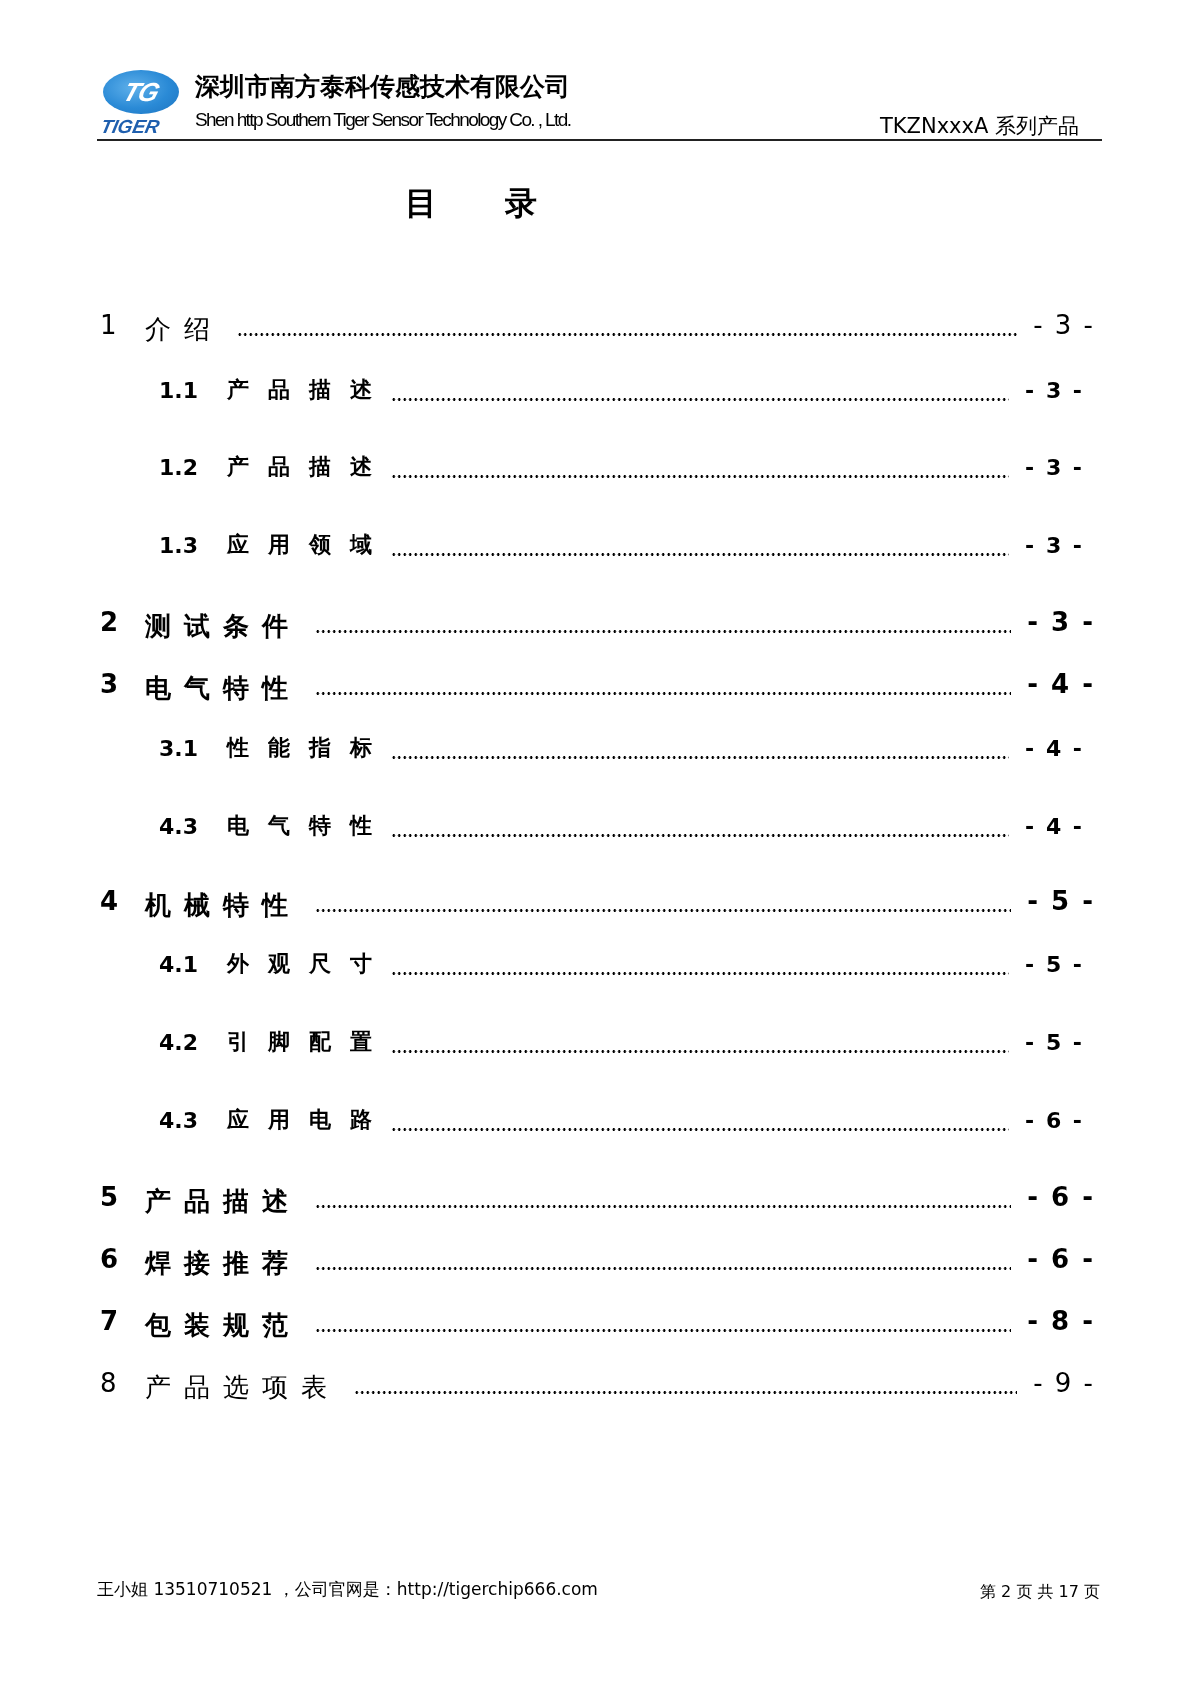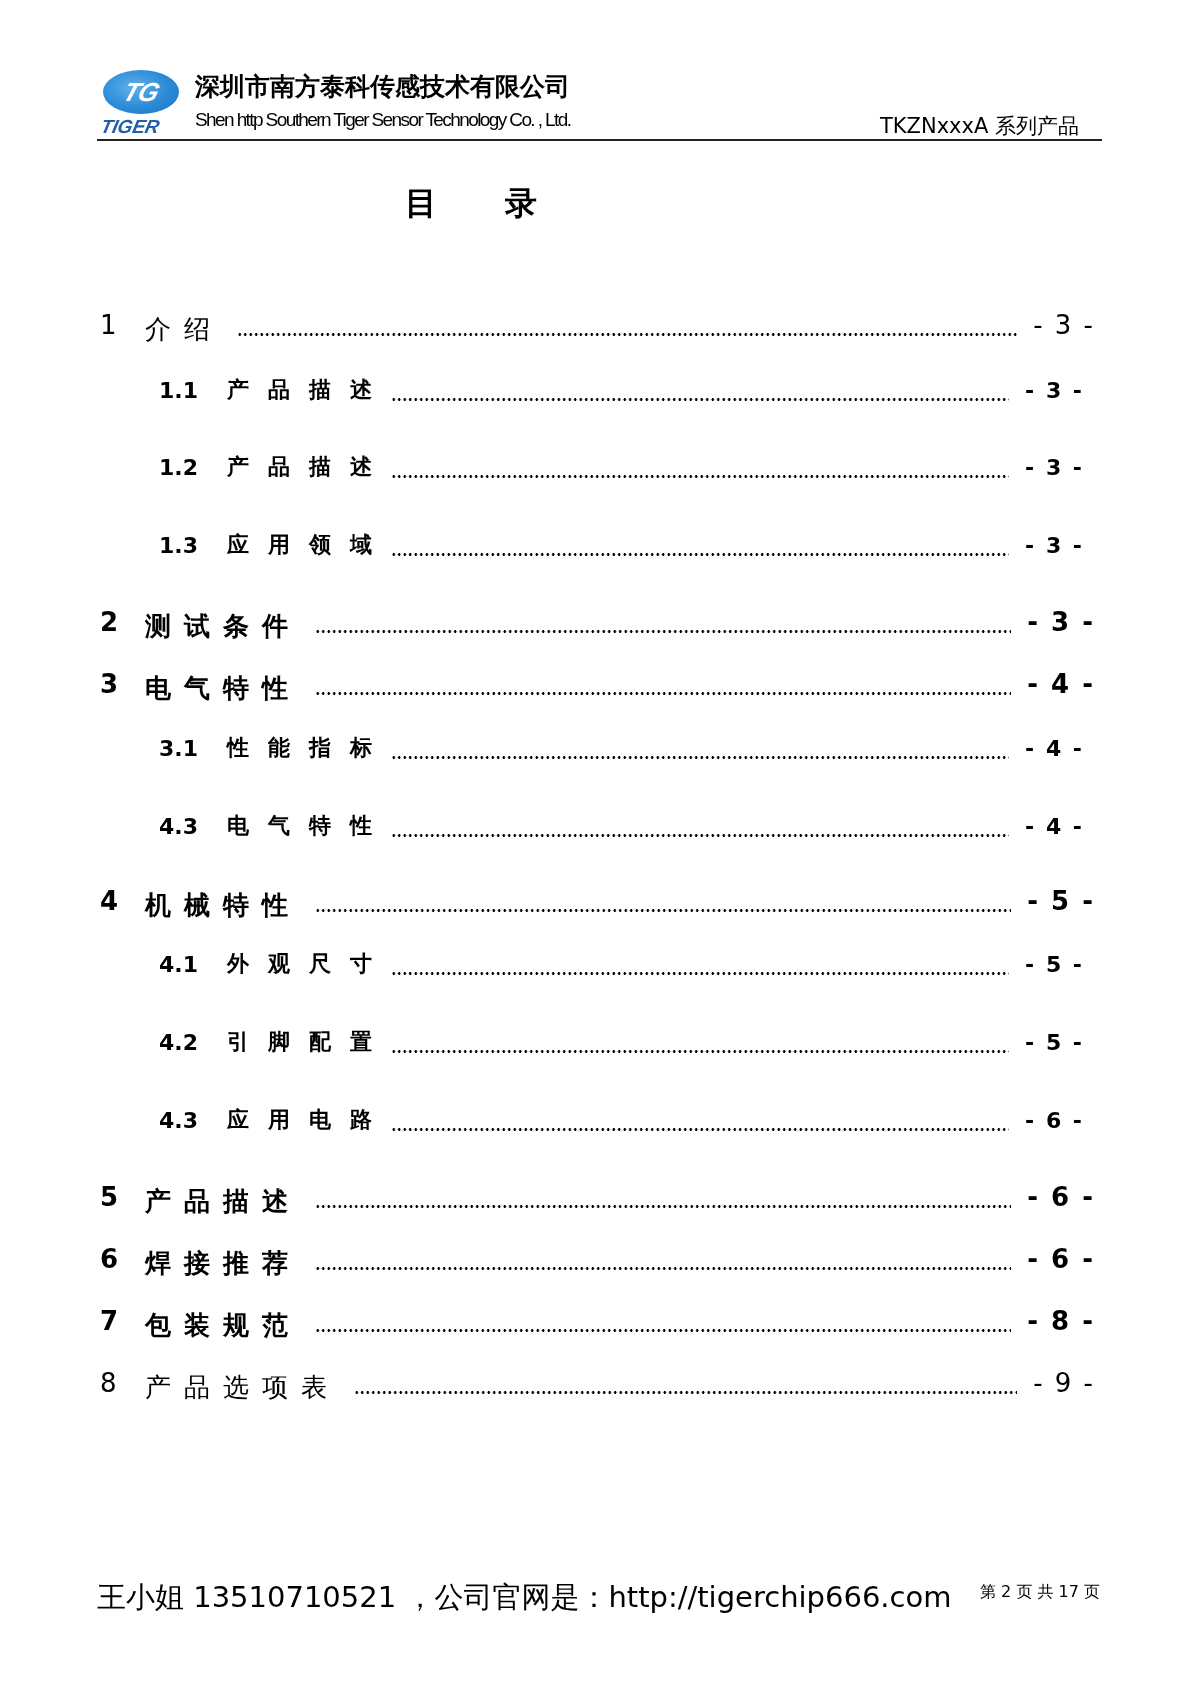--- a/index.html
+++ b/index.html
@@ -47,21 +47,21 @@
   .lvl1.bold .num, .lvl1.bold .label, .lvl1.bold .page { font-weight: bold; }
   .lvl1.thin .num, .lvl1.thin .label, .lvl1.thin .page { font-weight: normal; }
 
   .lvl2 { left: 159px; width: 925px; }
   .lvl2 .num { width: 68px; font-size: 22px; font-weight: bold; }
   .lvl2 .label { font-size: 22px; font-weight: bold; letter-spacing: 19px; text-align: center; }
   .lvl2 .page { font-size: 22px; font-weight: bold; letter-spacing: 2px; }
   .lvl2 .dots { margin-left: 0; }
 
   
-  .footer-contact { position: absolute; left: 97px; top: 1578px; font-size: 29px; white-space: nowrap; }
+  .footer-contact { position: absolute; left: 97px; top: 1578px; font-size: 17px; white-space: nowrap; }
   .footer-page { position: absolute; right: 90px; top: 1582px; font-size: 16px; white-space: nowrap; }
 </style>
 </head>
 <body>
 
 <div class="header">
   <div class="logo">
     <div class="logo-oval"></div>
     <div class="logo-tg">TG</div>
     <div class="logo-tiger">TIGER</div>

